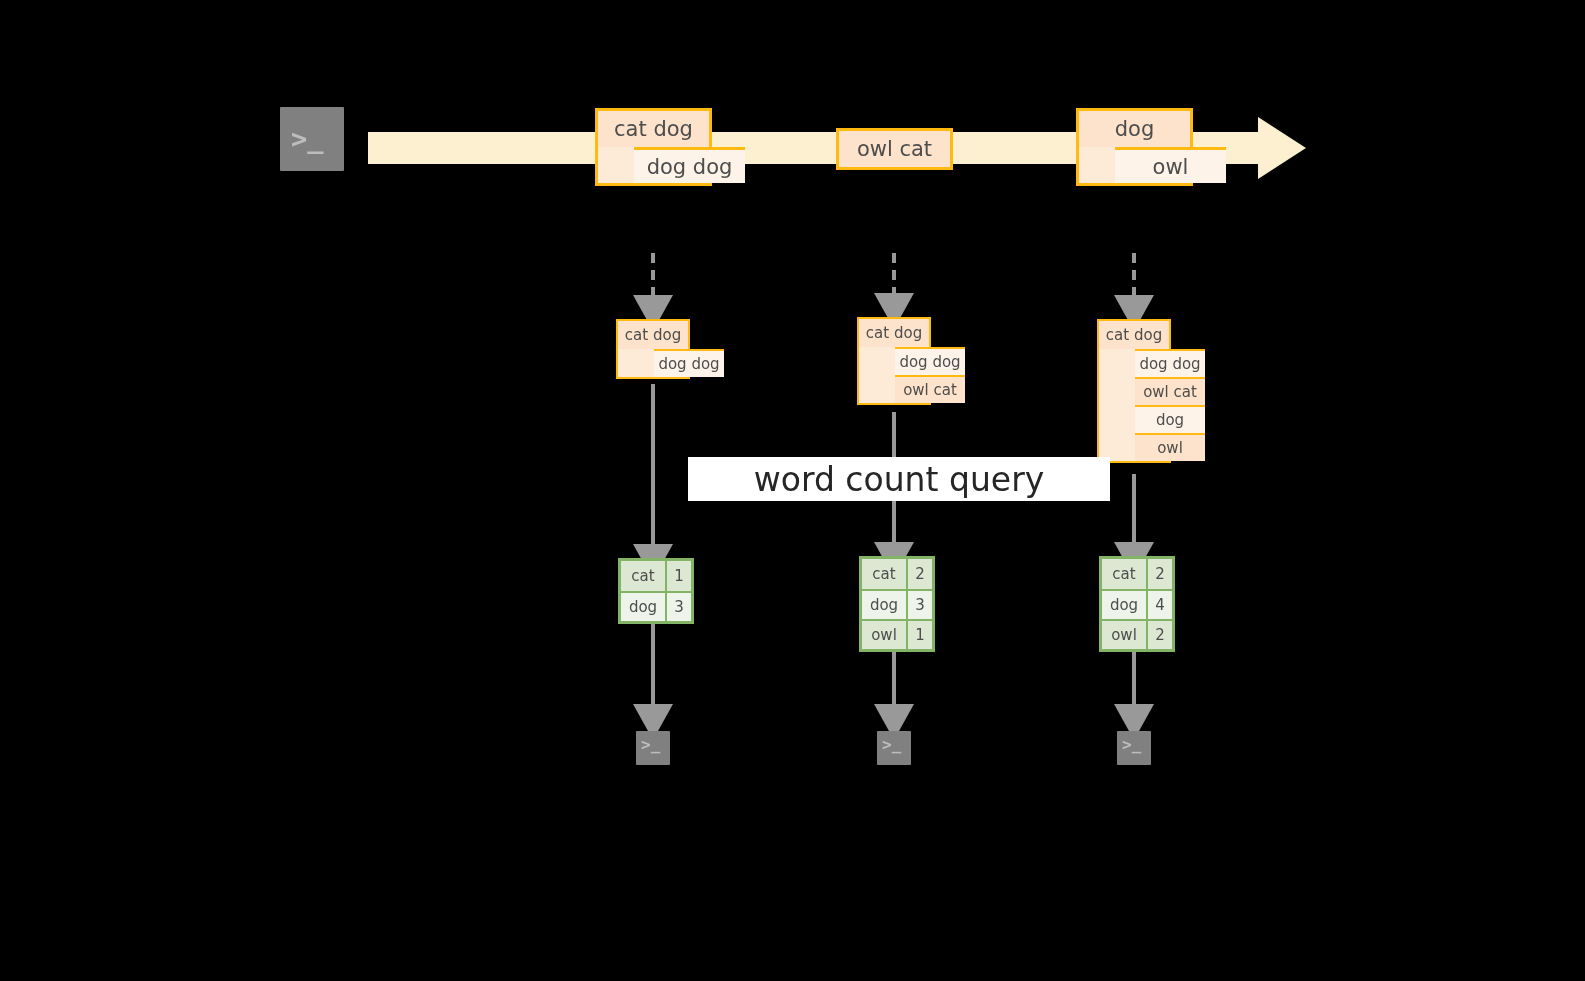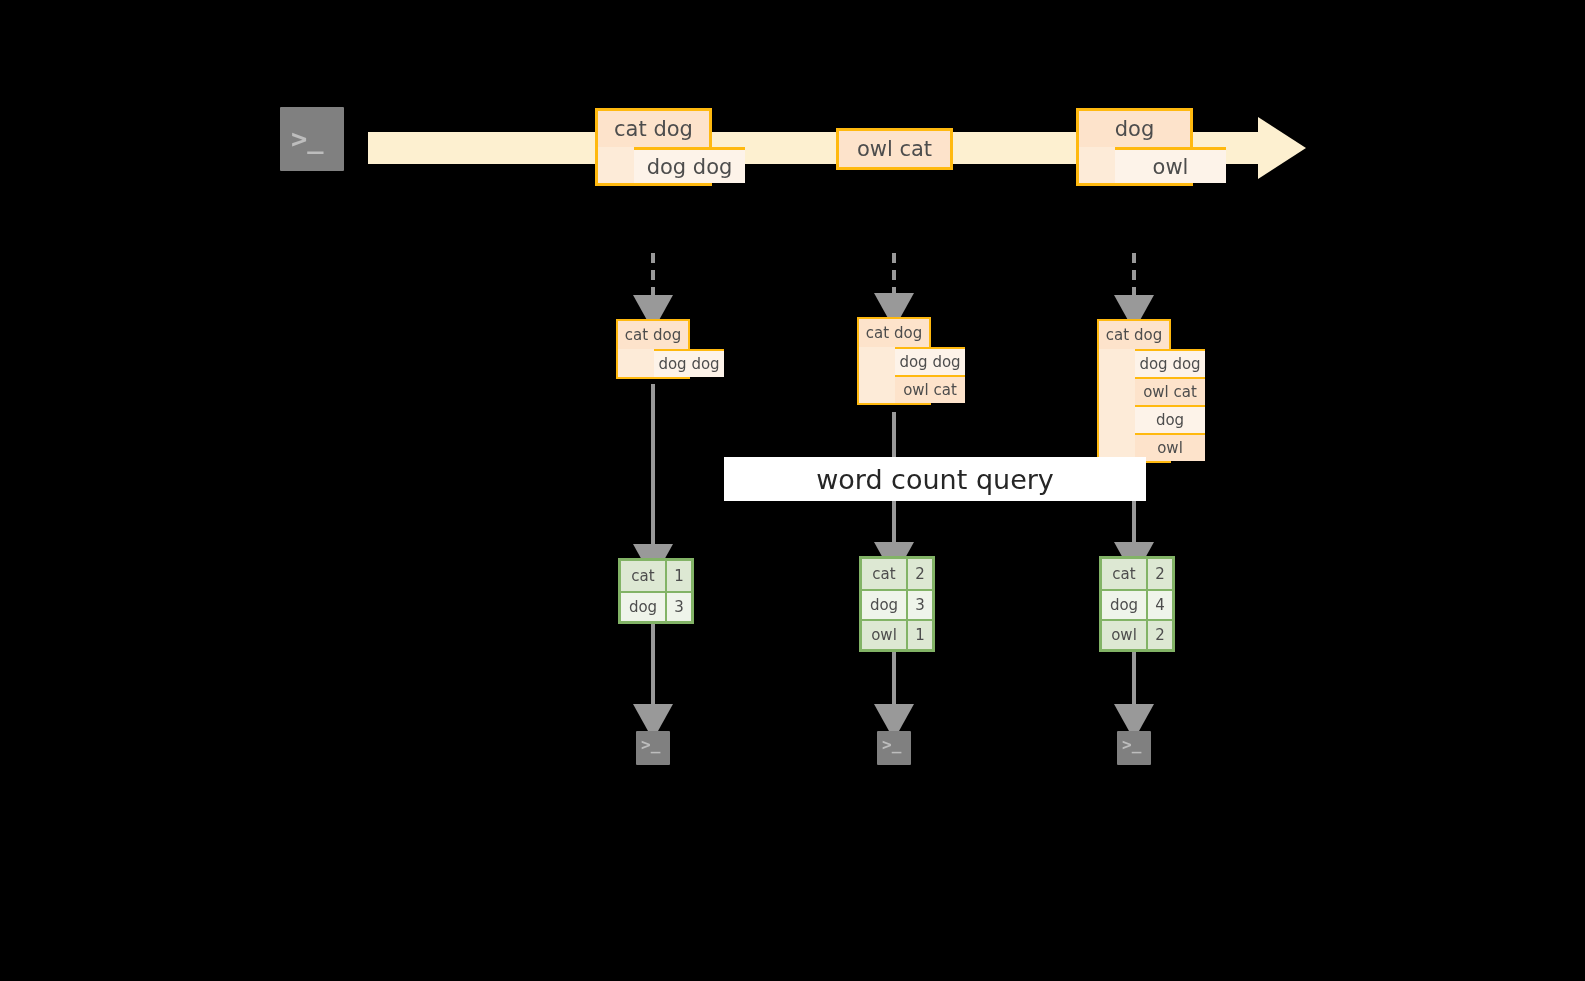--- a/index.html
+++ b/index.html
@@ -119,24 +119,23 @@
   
   .query-label {
     position: absolute;
     left: 688px; top: 457px;
     width: 422px; height: 44px;
     background: #ffffff;
     display: flex;
     align-items: center;
     justify-content: center;
     color: #262626;
-    font-size: 27px;
+    font-size: 33px;
     white-space: nowrap;
     z-index: 40;
-    margin-left: 36px;
   }
 </style>
 </head>
 <body>
 
 <div id="canvas">
 
   <svg class="abs" width="1585" height="981" style="left:0;top:0;">
     <defs>
       <marker id="solidArrow" markerWidth="10" markerHeight="10" refX="2" refY="5" orient="auto" markerUnits="strokeWidth">

